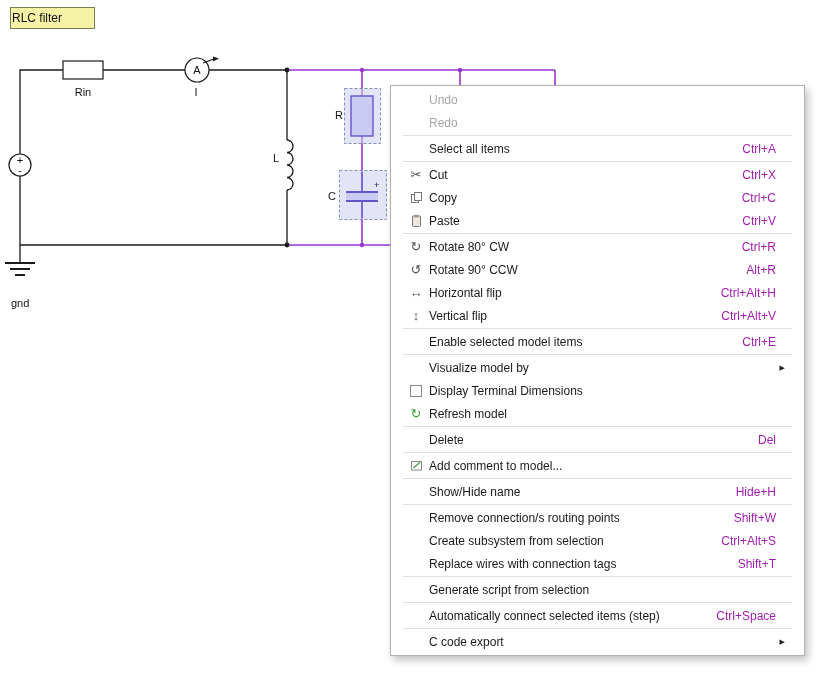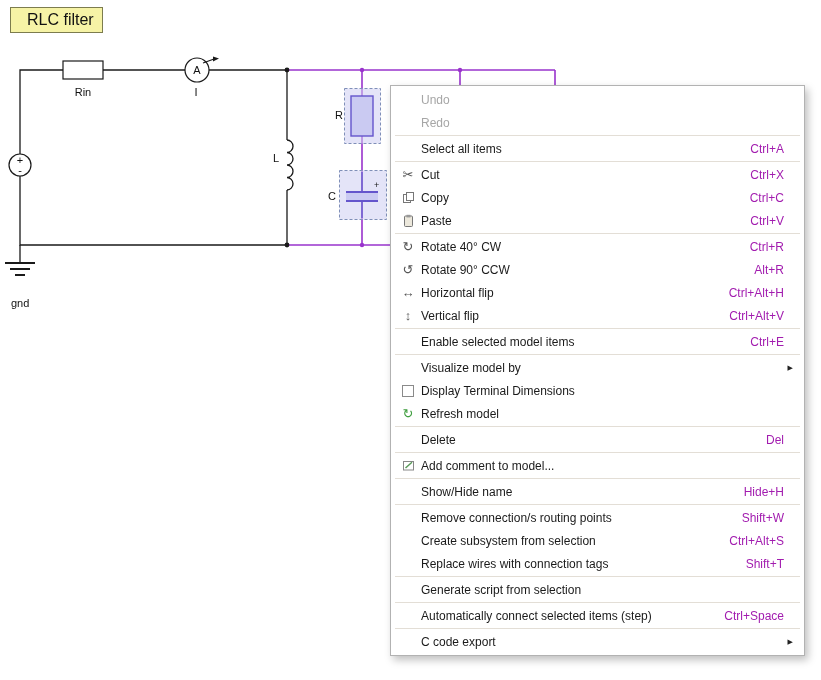--- a/index.html
+++ b/index.html
@@ -15,30 +15,30 @@
   .comp{stroke:#1a1a1a;stroke-width:1.2;fill:#ffffff;}
   .lbl{font-family:"Liberation Sans",sans-serif;font-size:11px;fill:#111;}
   .sel-box{fill:rgba(205,205,242,0.55);stroke:#7f8fb8;stroke-width:1;stroke-dasharray:3,2;}
   .sel-comp{fill:var(--component-fill,#cacaf2);stroke:var(--component-stroke,#6455cc);stroke-width:1.4;}
 
   
   .note{
     position:absolute;left:10px;top:7px;
     background:var(--note-bg,#f6f3a6);
     border:1px solid var(--note-border,#7c7c4e);
-    font-size:16px;color:#111;
-    padding:3px 8px 3px 16px;min-width:85px;box-sizing:border-box;
+    font-size:12px;color:#111;
+    padding:3px 8px 3px 1px;min-width:85px;box-sizing:border-box;
   }
 
   
   .context-menu{
     position:absolute;left:390px;top:85px;width:415px;
     background:#ffffff;border:1px solid #b2b2b2;
     box-shadow:3px 4px 8px rgba(0,0,0,0.25);
-    padding:2px 4px;box-sizing:border-box;
+    padding:2px 12px;box-sizing:border-box;
     font-size:12px;color:#1a1a1a;z-index:10;
   }
   .menu-item{height:23px;display:flex;align-items:center;padding:0 16px 0 0;cursor:default;}
   .menu-item.disabled{color:#a6a6a6;}
   .menu-item.highlighted{background:var(--highlight,#1a7fe4);color:#ffffff;}
   .menu-item.highlighted .mi-shortcut{color:#ffffff;}
   .mi-icon{width:26px;flex:0 0 26px;text-align:center;font-size:12px;color:#555;line-height:1;display:flex;align-items:center;justify-content:center;}
   .mi-icon svg{display:block;}
   .mi-label{white-space:nowrap;}
   .mi-shortcut{margin-left:auto;white-space:nowrap;color:#a21caf;}
@@ -174,21 +174,21 @@
         </svg>
       </span>
       <span class="mi-label">Paste</span>
       <span class="mi-shortcut">Ctrl+V</span>
     </div>
     <div class="menu-sep"></div>
     <div class="menu-item">
       <span class="mi-icon">
         <span class="g">↻</span>
       </span>
-      <span class="mi-label">Rotate 40° CW</span>
+      <span class="mi-label">Rotate 80° CW</span>
       <span class="mi-shortcut">Ctrl+R</span>
     </div>
     <div class="menu-item">
       <span class="mi-icon">
         <span class="g">↺</span>
       </span>
       <span class="mi-label">Rotate 90° CCW</span>
       <span class="mi-shortcut">Alt+R</span>
     </div>
     <div class="menu-item">

